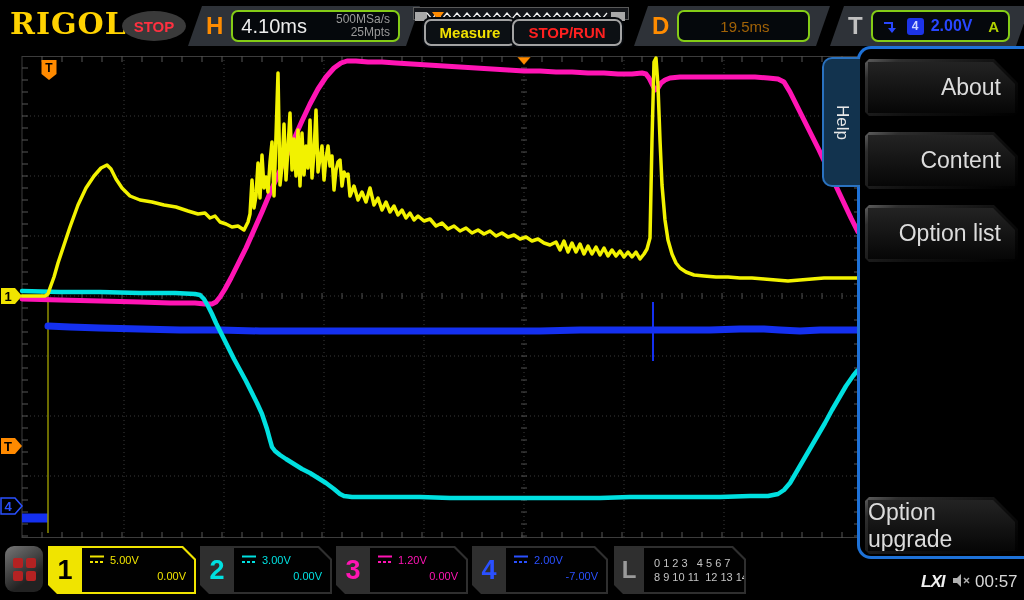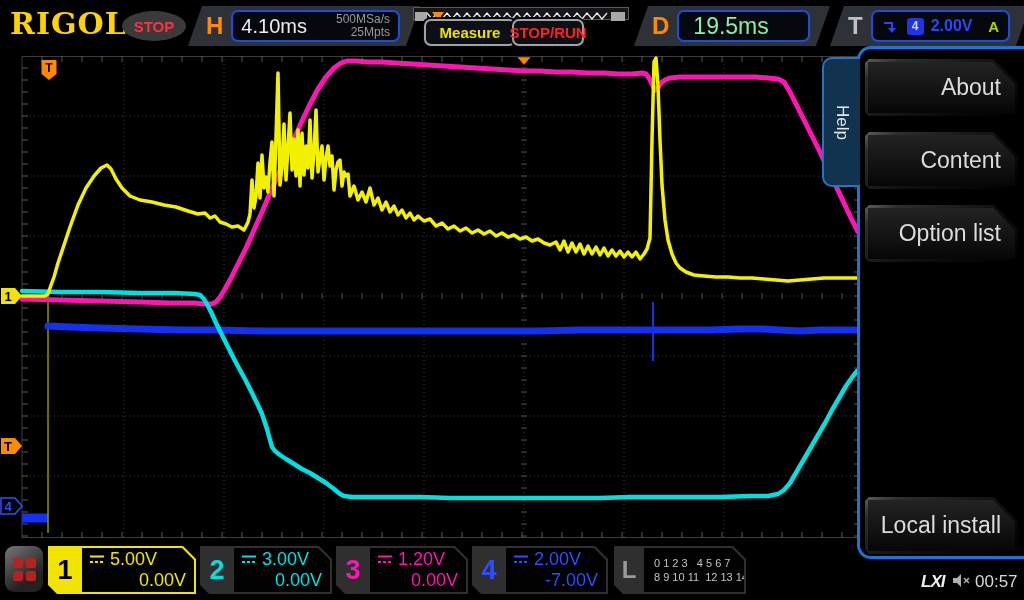--- a/index.html
+++ b/index.html
@@ -11,40 +11,40 @@
   #brand { position:absolute; left:10px; top:6px; font-family:"DejaVu Serif", serif;
            font-weight:bold; font-size:30px; color:#ffd200; letter-spacing:1px; }
   #run-state { position:absolute; left:122px; top:11px; width:64px; height:30px;
            background:#3a3a3a; border-radius:50%; color:#ff3040; font-weight:bold;
            font-size:15px; display:flex; align-items:center; justify-content:center; }
   .tab-group { position:absolute; top:6px; height:40px; background:#2e3238;
            clip-path:polygon(14px 0, 100% 0, calc(100% - 14px) 100%, 0 100%);
            display:flex; align-items:center; gap:8px; padding:0 20px 0 18px; }
   .tab-letter { font-size:24px; font-weight:bold; color:#ff8c00; }
   .t-letter  { font-size:24px; font-weight:bold; color:#c0c0c0; }
-  .tab-box { height:32px; background:#05080c; border:2px solid #1d4ed8; border-radius:7px;
+  .tab-box { height:32px; background:#05080c; border:2px solid #84cc16; border-radius:7px;
            display:flex; align-items:center; }
   #h-group { left:188px; width:232px; }
   #h-group .tab-box { width:194px; padding:0 8px; justify-content:space-between; }
   #h-time { color:#ececec; font-size:20px; }
   #h-rate { text-align:right; color:#9a9a9a; font-size:12px; line-height:13px; }
   #d-group { left:634px; width:196px; }
   #d-group .tab-box { width:152px; padding:0 14px; }
-  #d-value { color:#86efac; font-size:23px; }
+  #d-value { color:#a16207; font-size:15px;margin-left:27px; }
   #t-group { left:830px; width:200px; }
   #t-group .tab-box { width:158px; padding:0 9px; gap:7px; }
   #trig-badge { width:17px; height:17px; background:#1d34e8; border-radius:3px; color:#cfd8ff;
            font-size:12px; font-weight:bold; display:flex; align-items:center; justify-content:center; }
   #trig-level { color:#2846ff; font-size:16px; font-weight:bold; }
   #trig-mode { color:#b0d000; font-size:15px; font-weight:bold; margin-left:auto; }
   .top-btn { position:absolute; top:19px; height:27px; background:#0c1014;
            border:2px solid #a3a3a3; border-radius:7px; box-shadow:0 0 0 2px #05080c;
            display:flex; align-items:center; justify-content:center; font-weight:bold; }
   #measure-btn { left:424px; width:92px; color:#f0e000; font-size:15px; }
-  #stoprun-btn { left:512px; width:72px; color:#ff2020; font-size:15px; }
+  #stoprun-btn { left:512px; width:110px; color:#ff2020; font-size:15px; }
   #pos-bar { position:absolute; left:413px; top:7px; width:216px; height:13px;
            background:#14161a; border:1px solid #5a5a5a; }
 
   
   #help-panel { position:absolute; left:857px; top:46px; width:167px; height:513px;
            background:#000; border:3px solid #1e72d8; border-right:none;
            border-radius:14px 0 0 14px; }
   #help-tab { position:absolute; left:822px; top:57px; width:38px; height:130px;
            background:#12334e; border:2px solid #2a72c0; border-right:none;
            border-radius:10px 0 0 10px; display:flex; align-items:center; justify-content:center; }
@@ -63,21 +63,21 @@
            background:linear-gradient(145deg,#777,#222 70%); border-radius:9px;
            display:flex; align-items:center; justify-content:center; }
   #squares-btn .grid4 { display:grid; grid-template-columns:10px 10px; gap:3px; }
   #squares-btn .grid4 i { width:10px; height:10px; background:#b42222; border-radius:2px; }
   .ch-box { position:absolute; top:546px; height:48px;
            clip-path:polygon(0 0, calc(100% - 13px) 0, 100% 13px, 100% 100%, 9px 100%, 0 calc(100% - 9px)); }
   .ch-box .num { position:absolute; left:0; top:0; bottom:0; width:34px; display:flex;
            align-items:center; justify-content:center; font-size:27px; font-weight:bold; }
   .ch-box .vals { position:absolute; left:34px; top:2px; right:2px; bottom:2px; background:#010101;
            clip-path:polygon(0 0, calc(100% - 12px) 0, 100% 12px, 100% 100%, 0 100%);
-           font-size:18px; padding:1px 0; }
+           font-size:11px; padding:1px 0; }
   .ch-box .row1 { display:flex; align-items:center; gap:5px; padding-left:7px; height:21px; }
   .ch-box .row2 { text-align:right; padding-right:8px; height:21px; }
   #ch1-box { left:48px; width:148px; background:#f0e400; }
   #ch1-box .num { color:#000; }
   #ch2-box { left:200px; width:132px; background:#2f2f2f; }
   #ch3-box { left:336px; width:132px; background:#2f2f2f; }
   #ch4-box { left:472px; width:136px; background:#2f2f2f; }
   .c-ch1 { color:#f0e400; } .c-ch2 { color:#00e0e0; } .c-ch3 { color:#ff14b4; } .c-ch4 { color:#2a50ff; }
   #la-box { left:614px; width:132px; top:546px; height:48px; position:absolute; background:#2f2f2f;
            clip-path:polygon(0 0, calc(100% - 13px) 0, 100% 13px, 100% 100%, 9px 100%, 0 calc(100% - 9px)); }
@@ -425,21 +425,21 @@
   <div class="menu-btn" style="top:59px">
       <div class="inner">About</div>
     </div>
   <div class="menu-btn" style="top:132px">
       <div class="inner">Content</div>
     </div>
   <div class="menu-btn" style="top:205px">
       <div class="inner">Option list</div>
     </div>
   <div class="menu-btn" style="top:497px">
-      <div class="inner">Local install</div>
+      <div class="inner">Option upgrade</div>
     </div>
 
   <div id="squares-btn">
     <span class="grid4">
         <i></i>
         <i></i>
         <i></i>
         <i></i>
       </span>
   </div>

